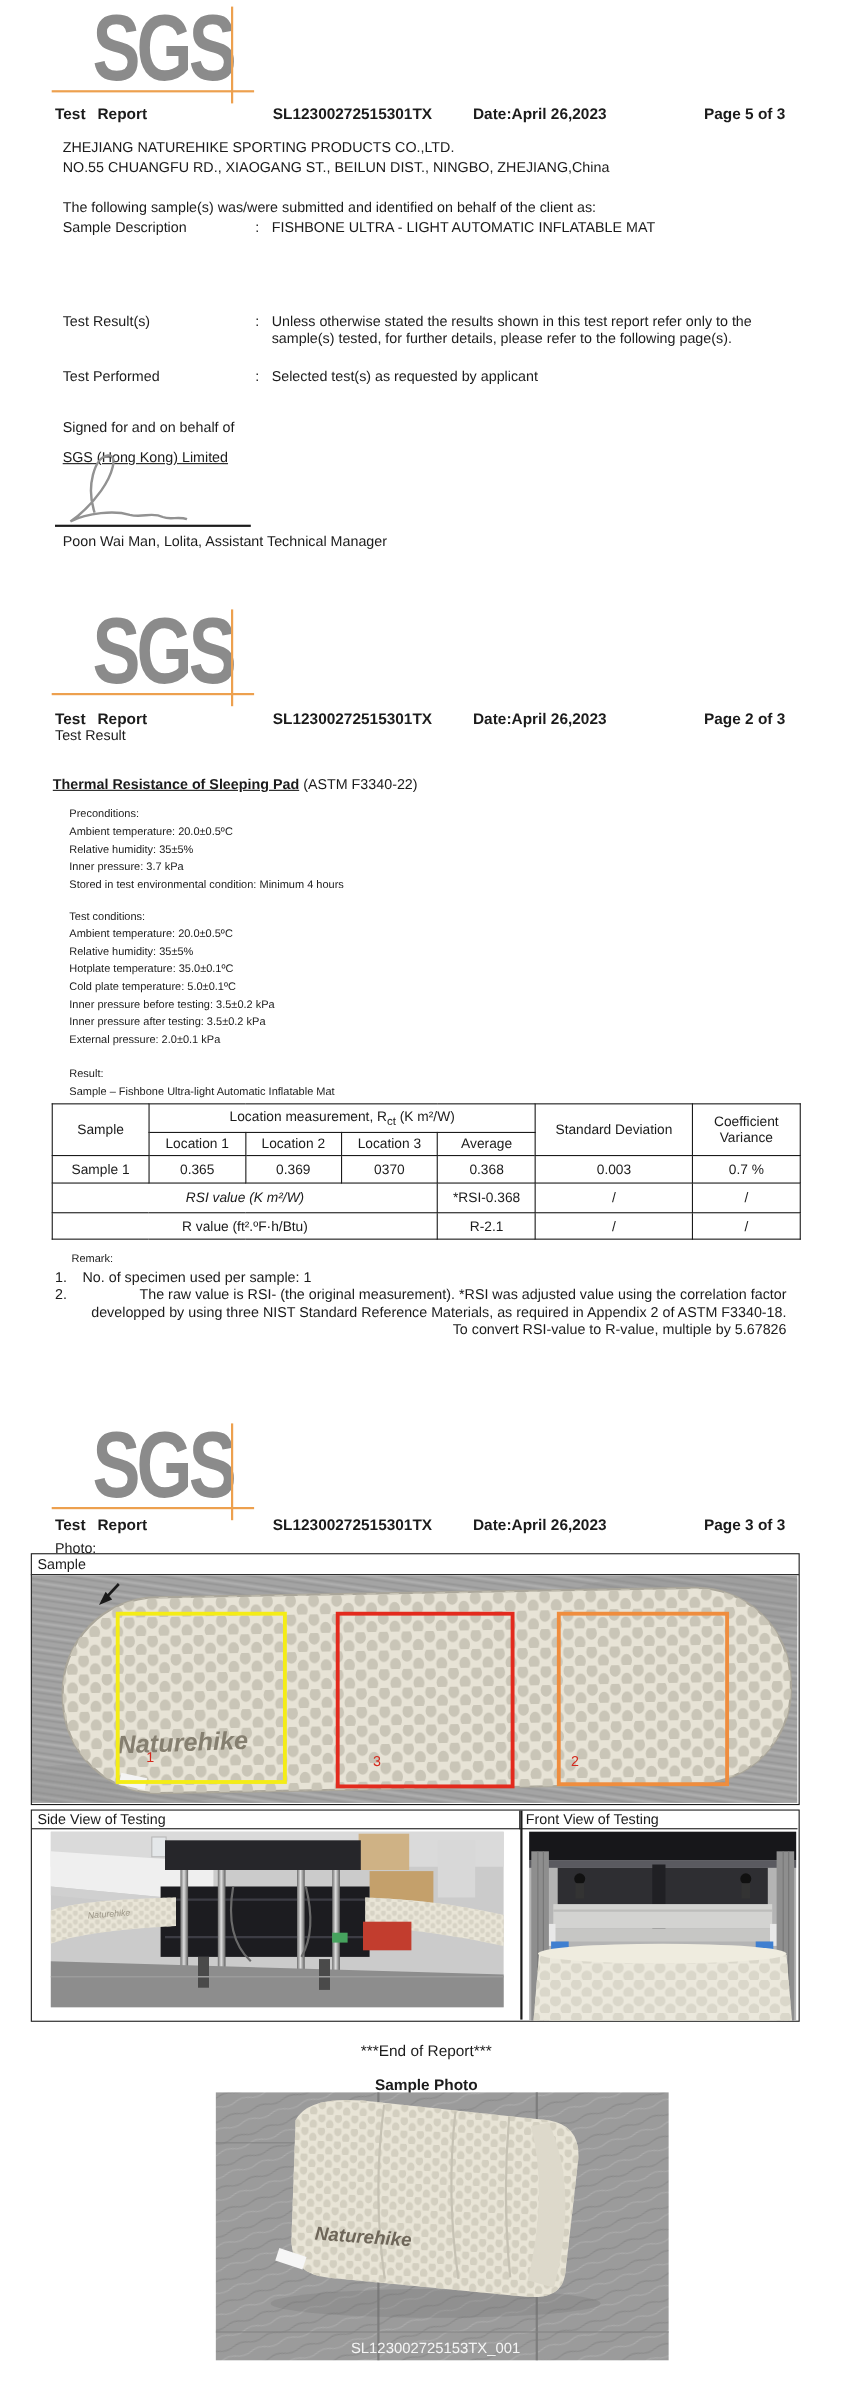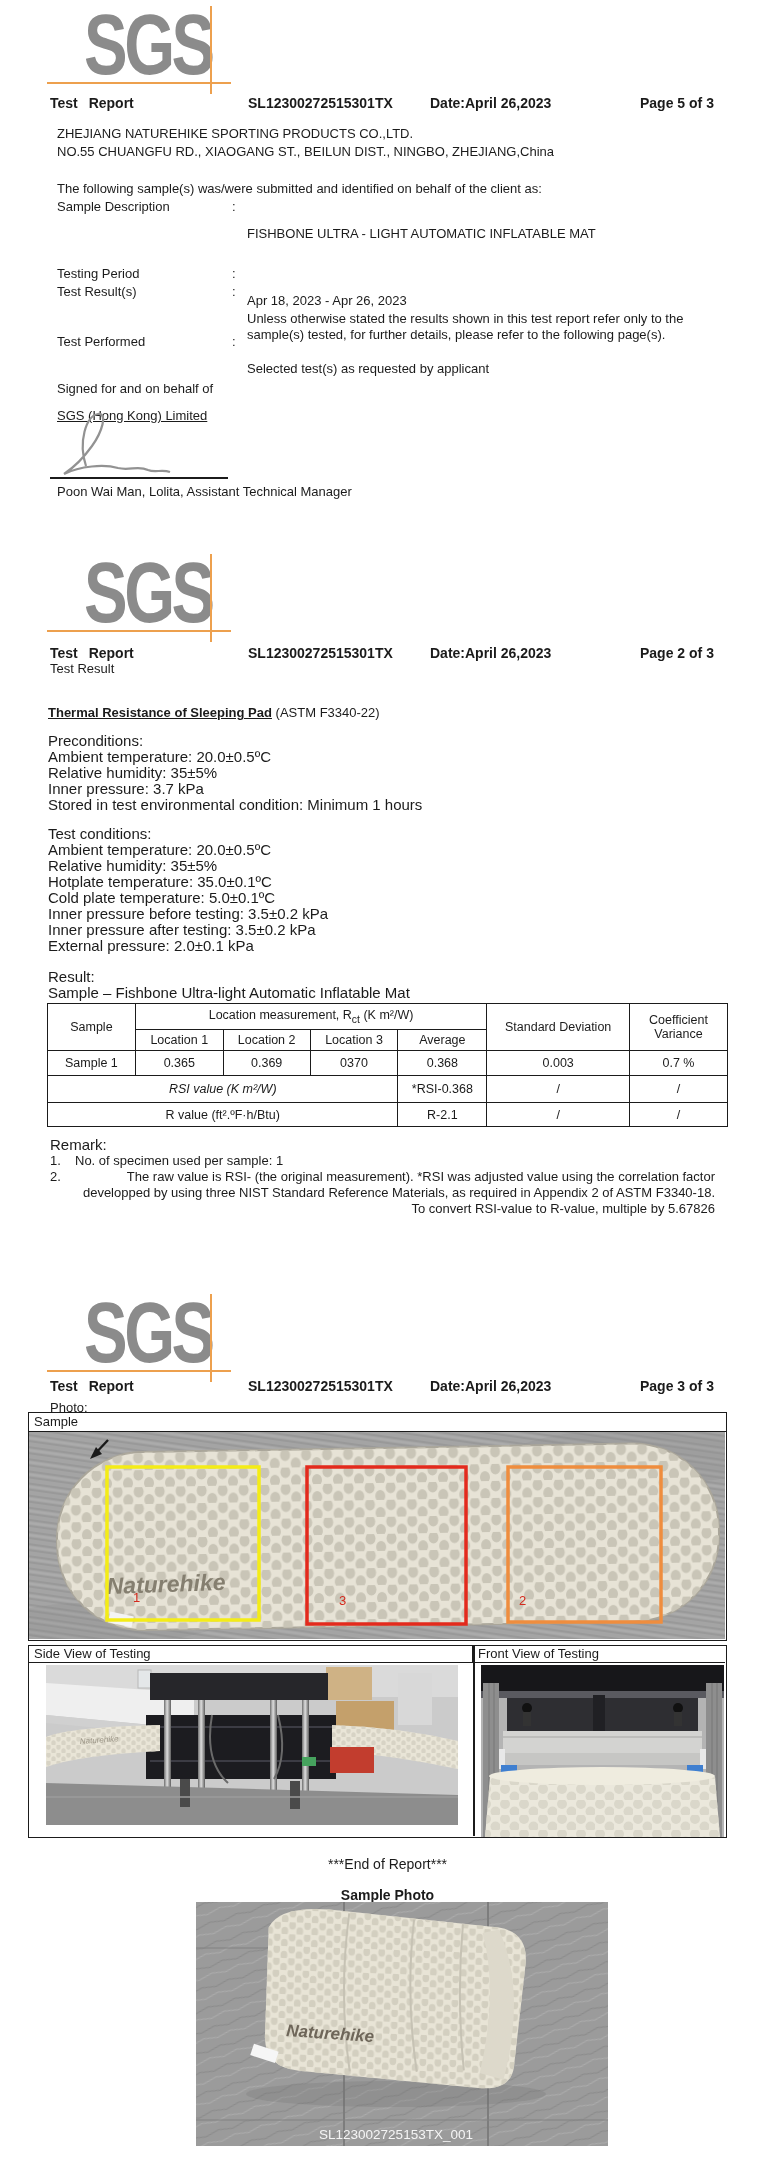--- a/index.html
+++ b/index.html
@@ -8,22 +8,22 @@
   .b{font-weight:bold;}
   .fs13{font-size:13px;line-height:16px;}
   .hdr{font-size:14px;font-weight:bold;white-space:nowrap;}
   .hdr-title{word-spacing:7px;}
   .logo-text{display:inline-block;font-weight:bold;font-size:76px;line-height:62px;color:#8b8b8b;letter-spacing:-4px;transform:scale(0.86,1.12);transform-origin:top left;font-family:"Liberation Sans",sans-serif;}
   .logo-vline{position:absolute;left:126px;top:-4px;width:2px;height:88px;background:#eda04e;}
   .logo-hline{position:absolute;left:-37px;top:72px;width:184px;height:2px;background:#eda04e;}
   .lblrow{position:absolute;left:57px;font-size:13px;line-height:16px;}
   .lbl{display:inline-block;width:175px;vertical-align:top;}
   .col{display:inline-block;width:15px;vertical-align:top;}
-  .val{display:inline-block;width:478px;vertical-align:top;margin-top:27px;}
-  .cond{font-size:15px;line-height:16px;white-space:nowrap;}
+  .val{display:inline-block;width:478px;vertical-align:top;}
+  .cond{font-size:10px;line-height:16px;white-space:nowrap;margin-left:15px;}
   table.res{border-collapse:collapse;font-size:12.5px;text-align:center;}
   table.res td{border:1px solid #1b1b1b;padding:0 2px;}
   .boxbar{border:1.5px solid #1b1b1b;font-size:13px;line-height:17px;padding-left:5px;background:#fff;box-sizing:border-box;}
   .frame{border:1.5px solid #1b1b1b;box-sizing:border-box;background:#fff;}
   .center{text-align:center;width:775px;left:0;}
   svg text{font-family:"Liberation Sans",sans-serif;}
 </style>
 </head>
 <body>
 
@@ -39,23 +39,20 @@
     <span class="abs" style="left:430px;">Date:April 26,2023</span>
     <span class="abs" style="left:640px;">Page 5 of 3</span>
   </div>
   <div class="abs fs13" style="left:57px;top:126px;">ZHEJIANG NATUREHIKE SPORTING PRODUCTS CO.,LTD.</div>
   <div class="abs fs13" style="left:57px;top:144px;">NO.55 CHUANGFU RD., XIAOGANG ST., BEILUN DIST., NINGBO, ZHEJIANG,China</div>
   <div class="abs fs13" style="left:57px;top:181px;">The following sample(s) was/were submitted and identified on behalf of the client as:</div>
 
   <div class="lblrow" style="top:199px;">
     <span class="lbl">Sample Description</span><span class="col">:</span><span class="val">FISHBONE ULTRA - LIGHT AUTOMATIC INFLATABLE MAT</span>
   </div>
-  <div class="lblrow" style="top:266px;">
-    <span class="lbl">Testing Period</span><span class="col">:</span><span class="val">Apr 18, 2023 - Apr 26, 2023</span>
-  </div>
   <div class="lblrow" style="top:284px;">
     <span class="lbl">Test Result(s)</span><span class="col">:</span><span class="val">Unless otherwise stated the results shown in this test report refer only to the sample(s) tested, for further details, please refer to the following page(s).</span>
   </div>
   <div class="lblrow" style="top:334px;">
     <span class="lbl">Test Performed</span><span class="col">:</span><span class="val">Selected test(s) as requested by applicant</span>
   </div>
 
   <div class="abs fs13" style="left:57px;top:381px;">Signed for and on behalf of</div>
   <div class="abs fs13" style="left:57px;top:408px;text-decoration:underline;">SGS (Hong Kong) Limited</div>
   <svg class="abs" style="left:52px;top:408px;" width="170" height="70" viewBox="0 0 170 70">
@@ -80,21 +77,21 @@
   <div class="abs fs13" style="left:50px;top:106px;">Test Result</div>
 
   <div class="abs fs13" style="left:48px;top:150px;white-space:nowrap;">
     <span class="b" style="text-decoration:underline;">Thermal Resistance of Sleeping Pad</span><span> (ASTM F3340-22)</span>
   </div>
 
   <div class="abs cond" style="left:48px;top:178px;">Preconditions:</div>
   <div class="abs cond" style="left:48px;top:194px;">Ambient temperature: 20.0±0.5ºC</div>
   <div class="abs cond" style="left:48px;top:210px;">Relative humidity: 35±5%</div>
   <div class="abs cond" style="left:48px;top:226px;">Inner pressure: 3.7 kPa</div>
-  <div class="abs cond" style="left:48px;top:242px;">Stored in test environmental condition: Minimum 1 hours</div>
+  <div class="abs cond" style="left:48px;top:242px;">Stored in test environmental condition: Minimum 4 hours</div>
 
   <div class="abs cond" style="left:48px;top:271px;">Test conditions:</div>
   <div class="abs cond" style="left:48px;top:287px;">Ambient temperature: 20.0±0.5ºC</div>
   <div class="abs cond" style="left:48px;top:303px;">Relative humidity: 35±5%</div>
   <div class="abs cond" style="left:48px;top:319px;">Hotplate temperature: 35.0±0.1ºC</div>
   <div class="abs cond" style="left:48px;top:335px;">Cold plate temperature: 5.0±0.1ºC</div>
   <div class="abs cond" style="left:48px;top:351px;">Inner pressure before testing: 3.5±0.2 kPa</div>
   <div class="abs cond" style="left:48px;top:367px;">Inner pressure after testing: 3.5±0.2 kPa</div>
   <div class="abs cond" style="left:48px;top:383px;">External pressure: 2.0±0.1 kPa</div>
 

